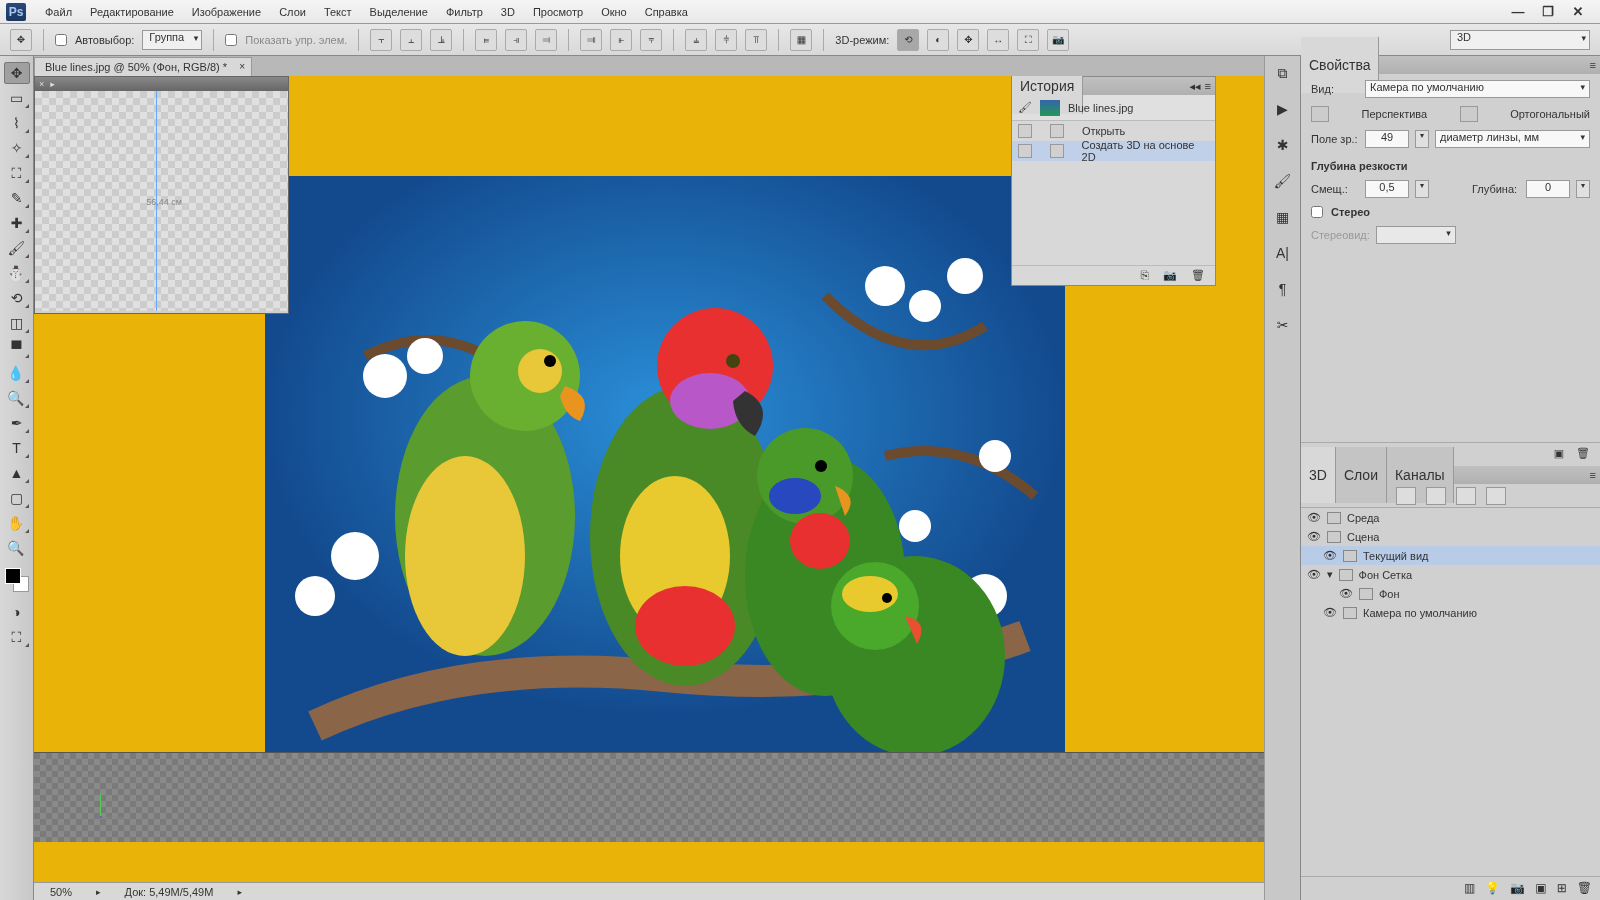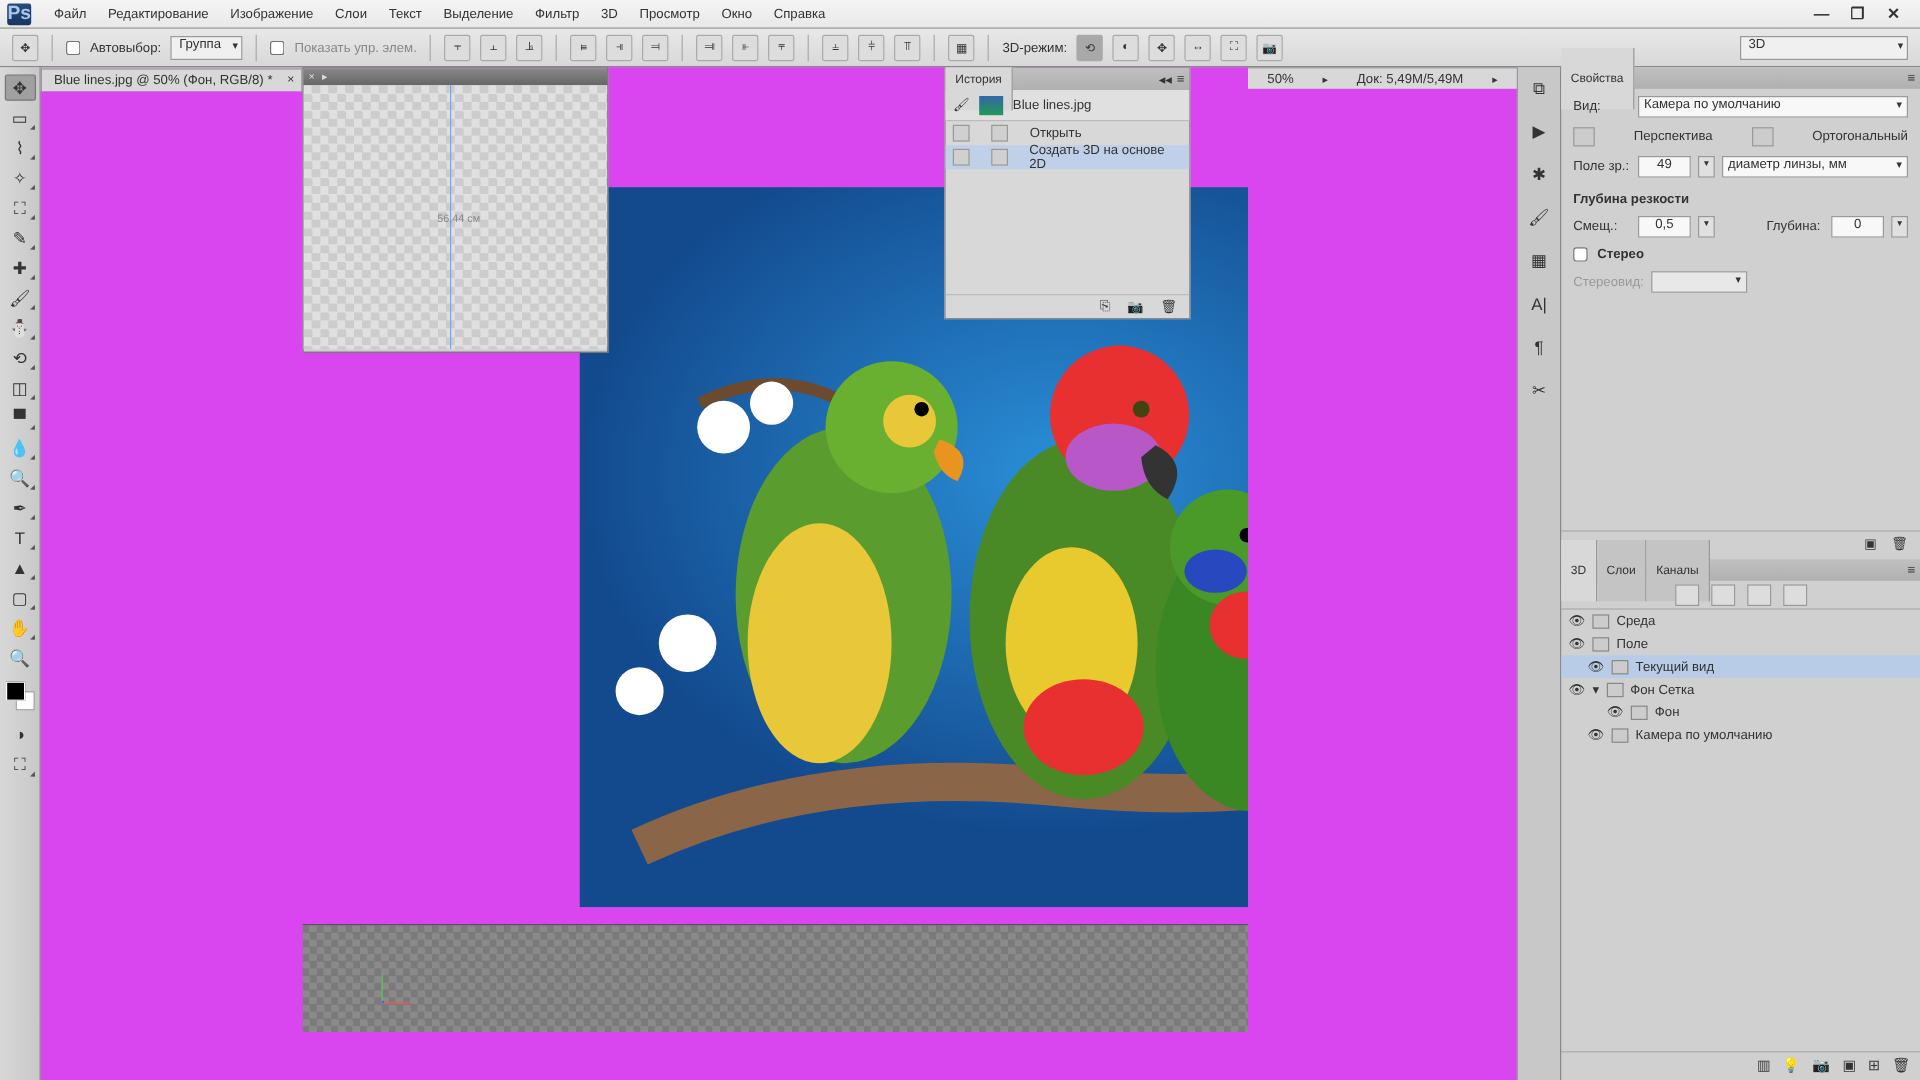--- a/index.html
+++ b/index.html
@@ -1,18 +1,18 @@
 <!DOCTYPE html>
 <html><head>
 <meta charset="utf-8">
 <style>
 *{box-sizing:border-box;margin:0;padding:0;font-family:Tahoma,Arial,sans-serif;font-size:11px;color:#333;}
 body{background:#b8b8b8;overflow:hidden;width:1600px;height:900px;}
 .menubar{height:24px;background:linear-gradient(#f5f5f5,#e8e8e8);display:flex;align-items:center;padding:0 6px;border-bottom:1px solid #999;}
-.ps-logo{width:20px;height:18px;background:linear-gradient(#2a4a7a,#1a3560);color:#a8c8f0;font-weight:bold;font-size:16px;display:flex;align-items:center;justify-content:center;border-radius:2px;margin-right:10px;}
+.ps-logo{width:20px;height:18px;background:linear-gradient(#2a4a7a,#1a3560);color:#a8c8f0;font-weight:bold;font-size:12px;display:flex;align-items:center;justify-content:center;border-radius:2px;margin-right:10px;}
 .menu-item{padding:0 9px;height:24px;display:flex;align-items:center;cursor:default;}
 .winbtns{margin-left:auto;display:flex;gap:14px;padding-right:8px;}
 .winbtn{width:16px;height:16px;display:flex;align-items:center;justify-content:center;font-size:13px;font-weight:bold;color:#333;}
 .optbar{height:32px;background:linear-gradient(#e8e8e8,#d8d8d8);display:flex;align-items:center;padding:0 10px;border-bottom:1px solid #888;gap:8px;}
 .optbtn{width:22px;height:22px;background:#ddd;border:1px solid #aaa;border-radius:2px;display:flex;align-items:center;justify-content:center;font-size:10px;}
 .optcheck{display:flex;align-items:center;gap:8px;}
 .optcheck input{width:12px;height:12px;}
 .optselect{height:20px;background:#f0f0f0;border:1px solid #999;padding:0 16px 0 6px;font-size:11px;position:relative;}
 .optselect::after{content:"▾";position:absolute;right:3px;top:2px;font-size:9px;}
 .opttext{color:#888;}
@@ -20,21 +20,21 @@
 .opt3d{margin-left:auto;width:140px;}
 .main{display:flex;height:844px;}
 .toolbar{width:34px;background:linear-gradient(90deg,#d8d8d8,#c8c8c8);border-right:1px solid #888;display:flex;flex-direction:column;align-items:center;padding-top:6px;gap:3px;}
 .tool{width:26px;height:22px;display:flex;align-items:center;justify-content:center;border-radius:2px;position:relative;font-size:14px;}
 .tool.sel{background:#a0a0a0;border:1px solid #777;}
 .tool::after{content:"";position:absolute;right:1px;bottom:1px;border:2px solid transparent;border-right-color:#555;border-bottom-color:#555;}
 .tool.noarr::after{display:none;}
 .swatch{width:24px;height:24px;position:relative;margin-top:6px;}
 .fg{width:16px;height:16px;background:#000;border:1px solid #fff;position:absolute;top:0;left:0;z-index:2;}
 .bg{width:16px;height:16px;background:#fff;border:1px solid #999;position:absolute;bottom:0;right:0;}
-.docarea{flex:1;display:flex;flex-direction:row;background:#d946ef;position:relative;}
+.docarea{flex:1;display:flex;flex-direction:column;background:#eab308;position:relative;}
 .tabbar{height:20px;background:#b8b8b8;display:flex;align-items:flex-end;}
 .dtab{background:#d8d8d8;padding:3px 24px 3px 10px;font-size:11px;position:relative;border:1px solid #999;border-bottom:none;}
 .dtab .x{position:absolute;right:6px;top:3px;font-size:10px;}
 .canvas{flex:1;position:relative;overflow:hidden;}
 .nav-over{position:absolute;top:0;left:0;width:255px;height:238px;background:#d0d0d0;border:1px solid #666;z-index:5;}
 .nav-head{height:14px;background:linear-gradient(#888,#666);display:flex;align-items:center;padding:0 4px;}
 .nav-head span{color:#ddd;font-size:9px;margin-right:6px;}
 .nav-body{height:220px;background:repeating-conic-gradient(#ccc 0 25%,#e0e0e0 0 50%) 0 0/14px 14px;position:relative;}
 .nav-guide-v{position:absolute;left:48%;top:0;bottom:0;width:1px;background:#6af;}
 .nav-label{position:absolute;left:44%;top:48%;font-size:9px;color:#888;}
@@ -43,21 +43,21 @@
 .grid-bottom{position:absolute;left:0;right:0;bottom:40px;height:90px;background:repeating-conic-gradient(#8a8a8a 0 25%,#7a7a7a 0 50%) 0 0/12px 12px;border-top:1px solid #555;}
 .axis{position:absolute;left:48px;bottom:46px;width:40px;height:40px;}
 .axis .y{position:absolute;left:18px;bottom:18px;width:1px;height:24px;background:#5c5;}
 .axis .x{position:absolute;left:18px;bottom:18px;width:24px;height:1px;background:#e55;}
 .axis .z{position:absolute;left:18px;bottom:18px;width:2px;height:2px;background:#55e;border-radius:50%;}
 .statbar{height:18px;background:#d8d8d8;border-top:1px solid #999;display:flex;align-items:center;padding:0 16px;gap:24px;font-size:10px;}
 .statbar .arr{font-size:9px;}
 .timeline-tab{height:18px;background:#c8c8c8;border-top:1px solid #999;padding:2px 8px;font-size:10px;}
 .history{position:absolute;right:48px;top:0;width:205px;height:210px;background:#d8d8d8;border:1px solid #888;z-index:6;}
 .panel-tabs{height:18px;background:linear-gradient(#c0c0c0,#b0b0b0);display:flex;align-items:center;}
-.ptab{padding:20px 8px;background:#d8d8d8;border-right:1px solid #999;font-size:10px;}
+.ptab{padding:20px 8px;background:#d8d8d8;border-right:1px solid #999;font-size:14px;}
 .ptab-icons{margin-left:auto;display:flex;gap:4px;padding-right:4px;}
 .hist-file{height:26px;display:flex;align-items:center;padding:0 6px;gap:8px;background:#e0e0e0;border-bottom:1px solid #bbb;}
 .hist-thumb{width:20px;height:16px;background:linear-gradient(#36a,#295);}
 .hist-row{height:20px;display:flex;align-items:center;padding:0 6px;gap:18px;font-size:10px;}
 .hist-row.sel{background:#c0d0e8;}
 .hist-icon{width:14px;height:14px;background:#d0d0d0;border:1px solid #999;}
 .hist-bottom{position:absolute;bottom:0;left:0;right:0;height:20px;border-top:1px solid #bbb;display:flex;justify-content:flex-end;gap:14px;padding:3px 10px;}
 .iconstrip{width:36px;background:#c8c8c8;border-left:1px solid #999;display:flex;flex-direction:column;align-items:center;padding-top:6px;gap:14px;}
 .isicon{width:22px;height:22px;display:flex;align-items:center;justify-content:center;font-size:14px;}
 .rpanels{width:300px;background:#d0d0d0;display:flex;flex-direction:column;border-left:1px solid #888;}
@@ -377,21 +377,21 @@
       </div>
       <div class="tree">
         <div class="trow">
             <span class="eye">👁</span>
             <div class="ticon"></div>
             <span>Среда</span>
           </div>
         <div class="trow">
             <span class="eye">👁</span>
             <div class="ticon"></div>
-            <span>Поле</span>
+            <span>Сцена</span>
           </div>
         <div class="trow sel indent1">
             <span class="eye">👁</span>
             <div class="ticon"></div>
             <span>Текущий вид</span>
           </div>
         <div class="trow">
             <span class="eye">👁</span>
             <span>▾</span>
             <div class="ticon"></div>

